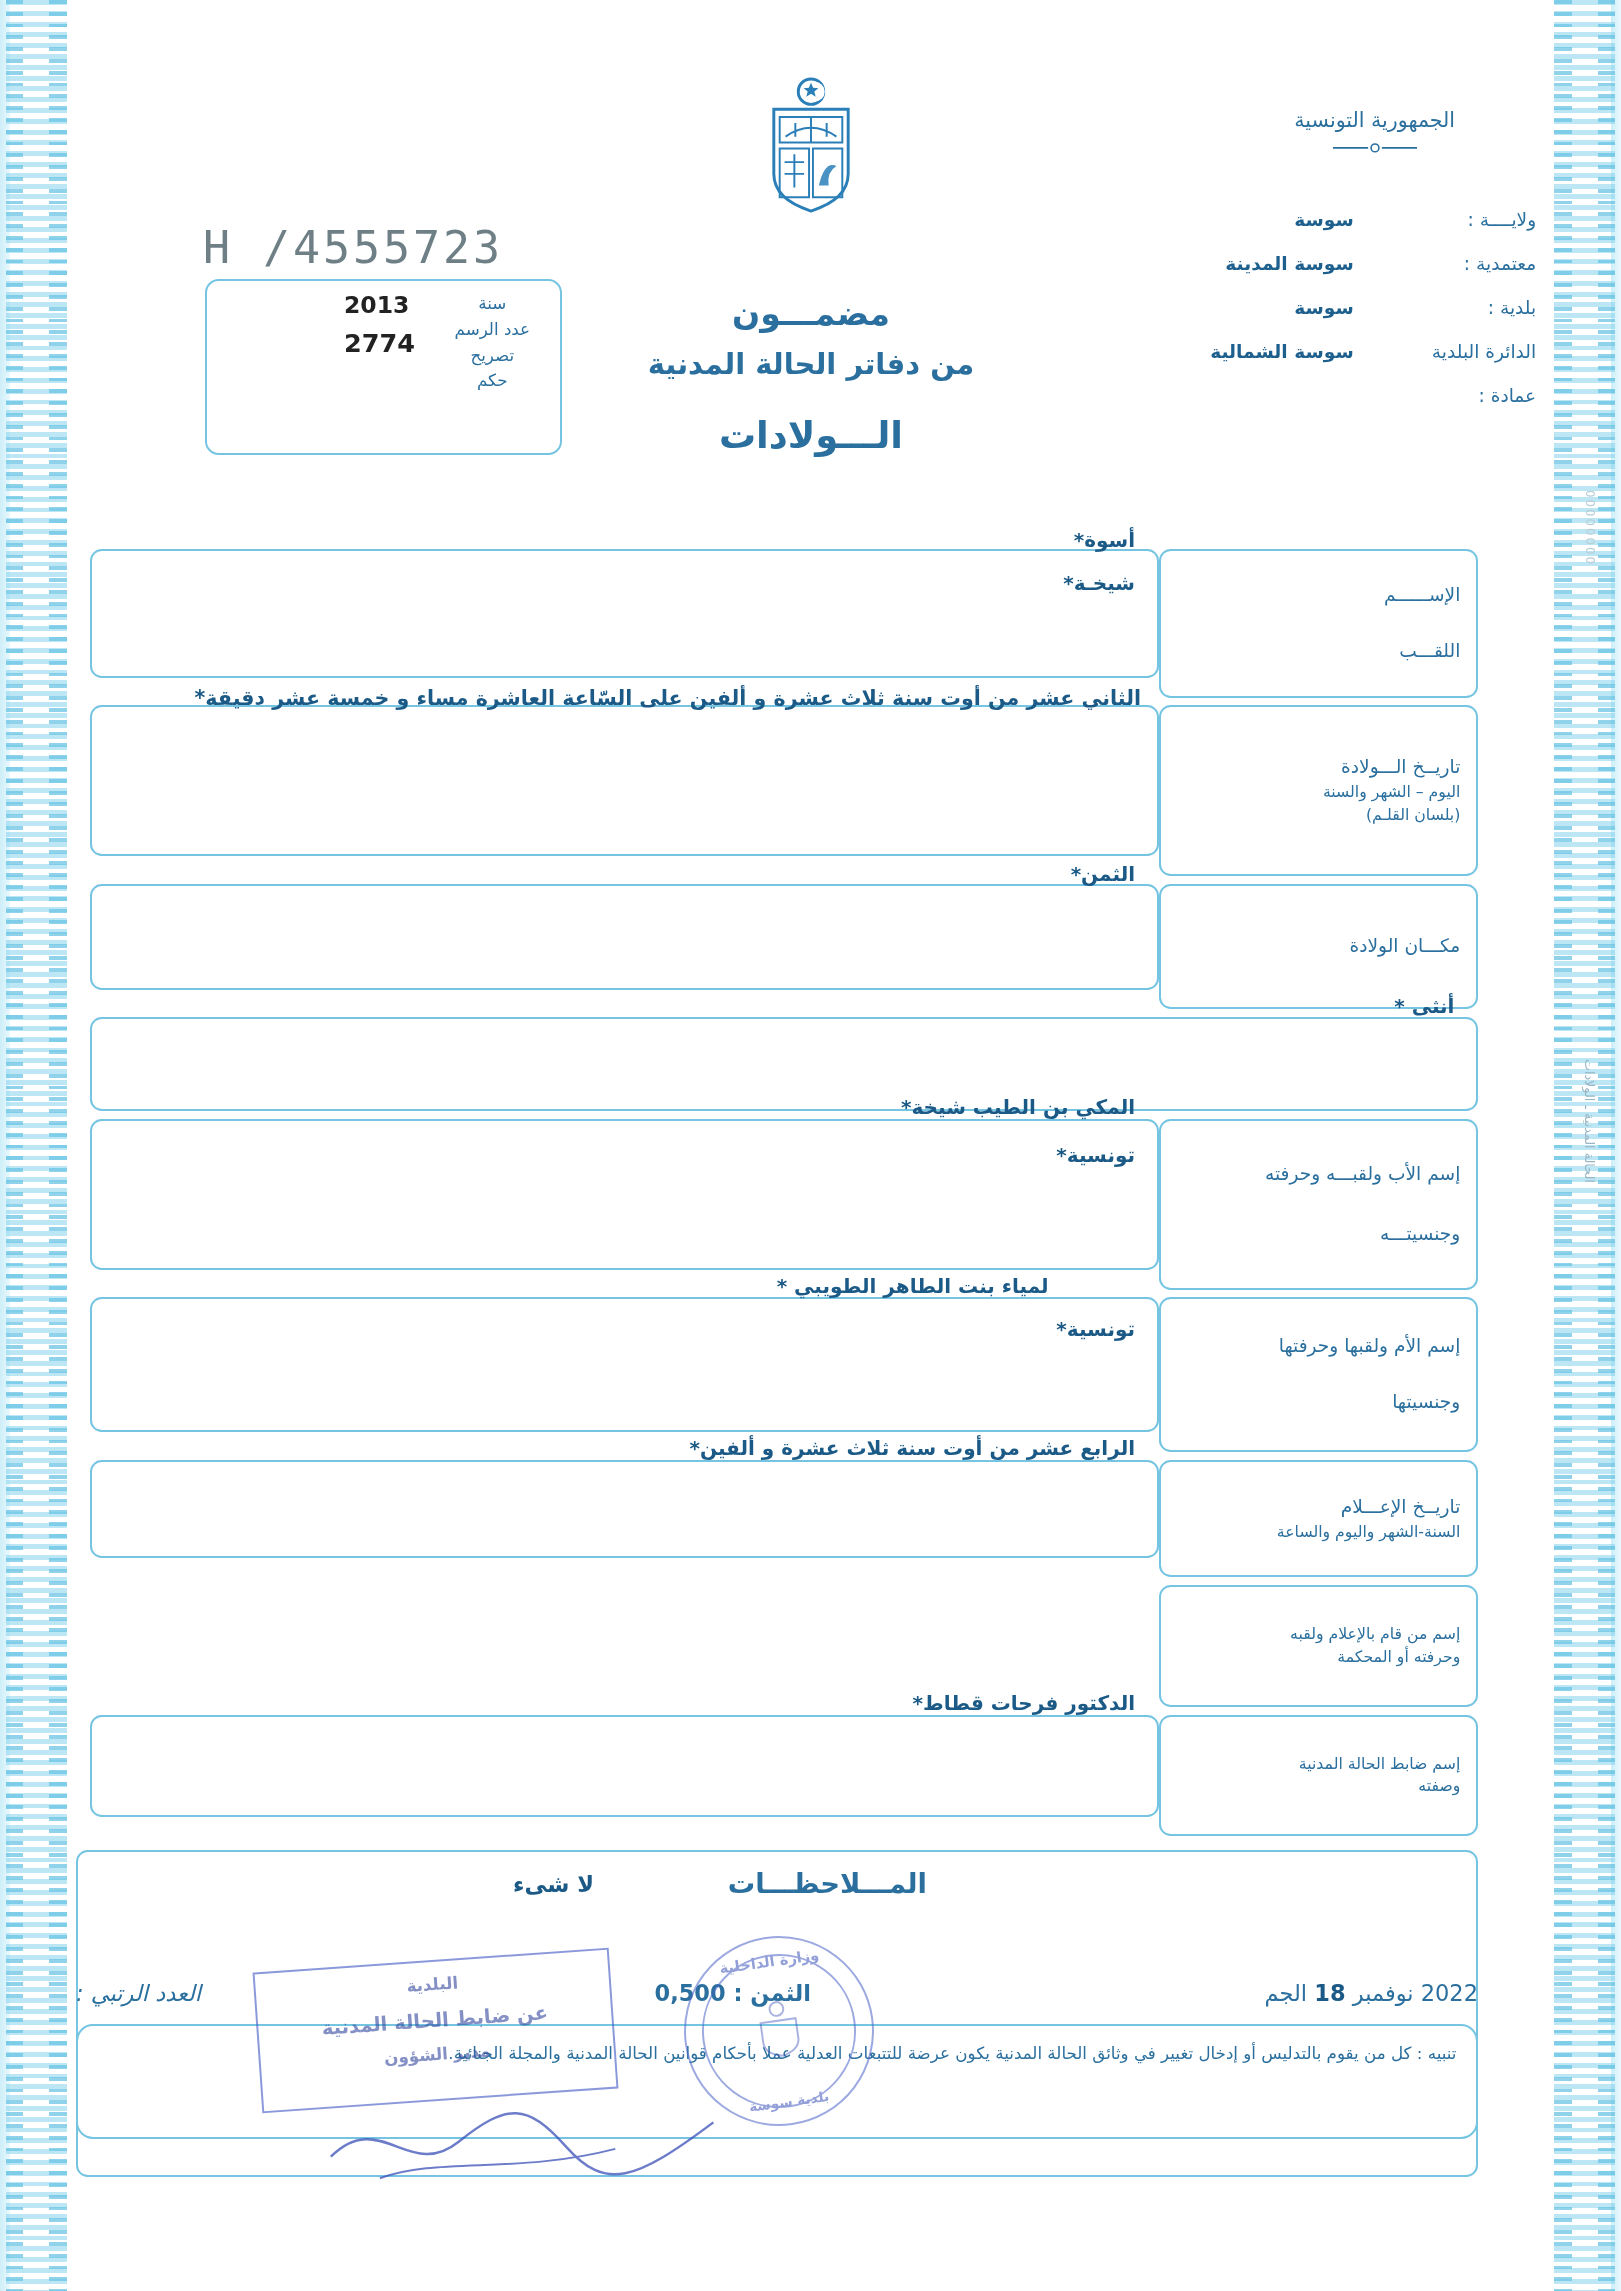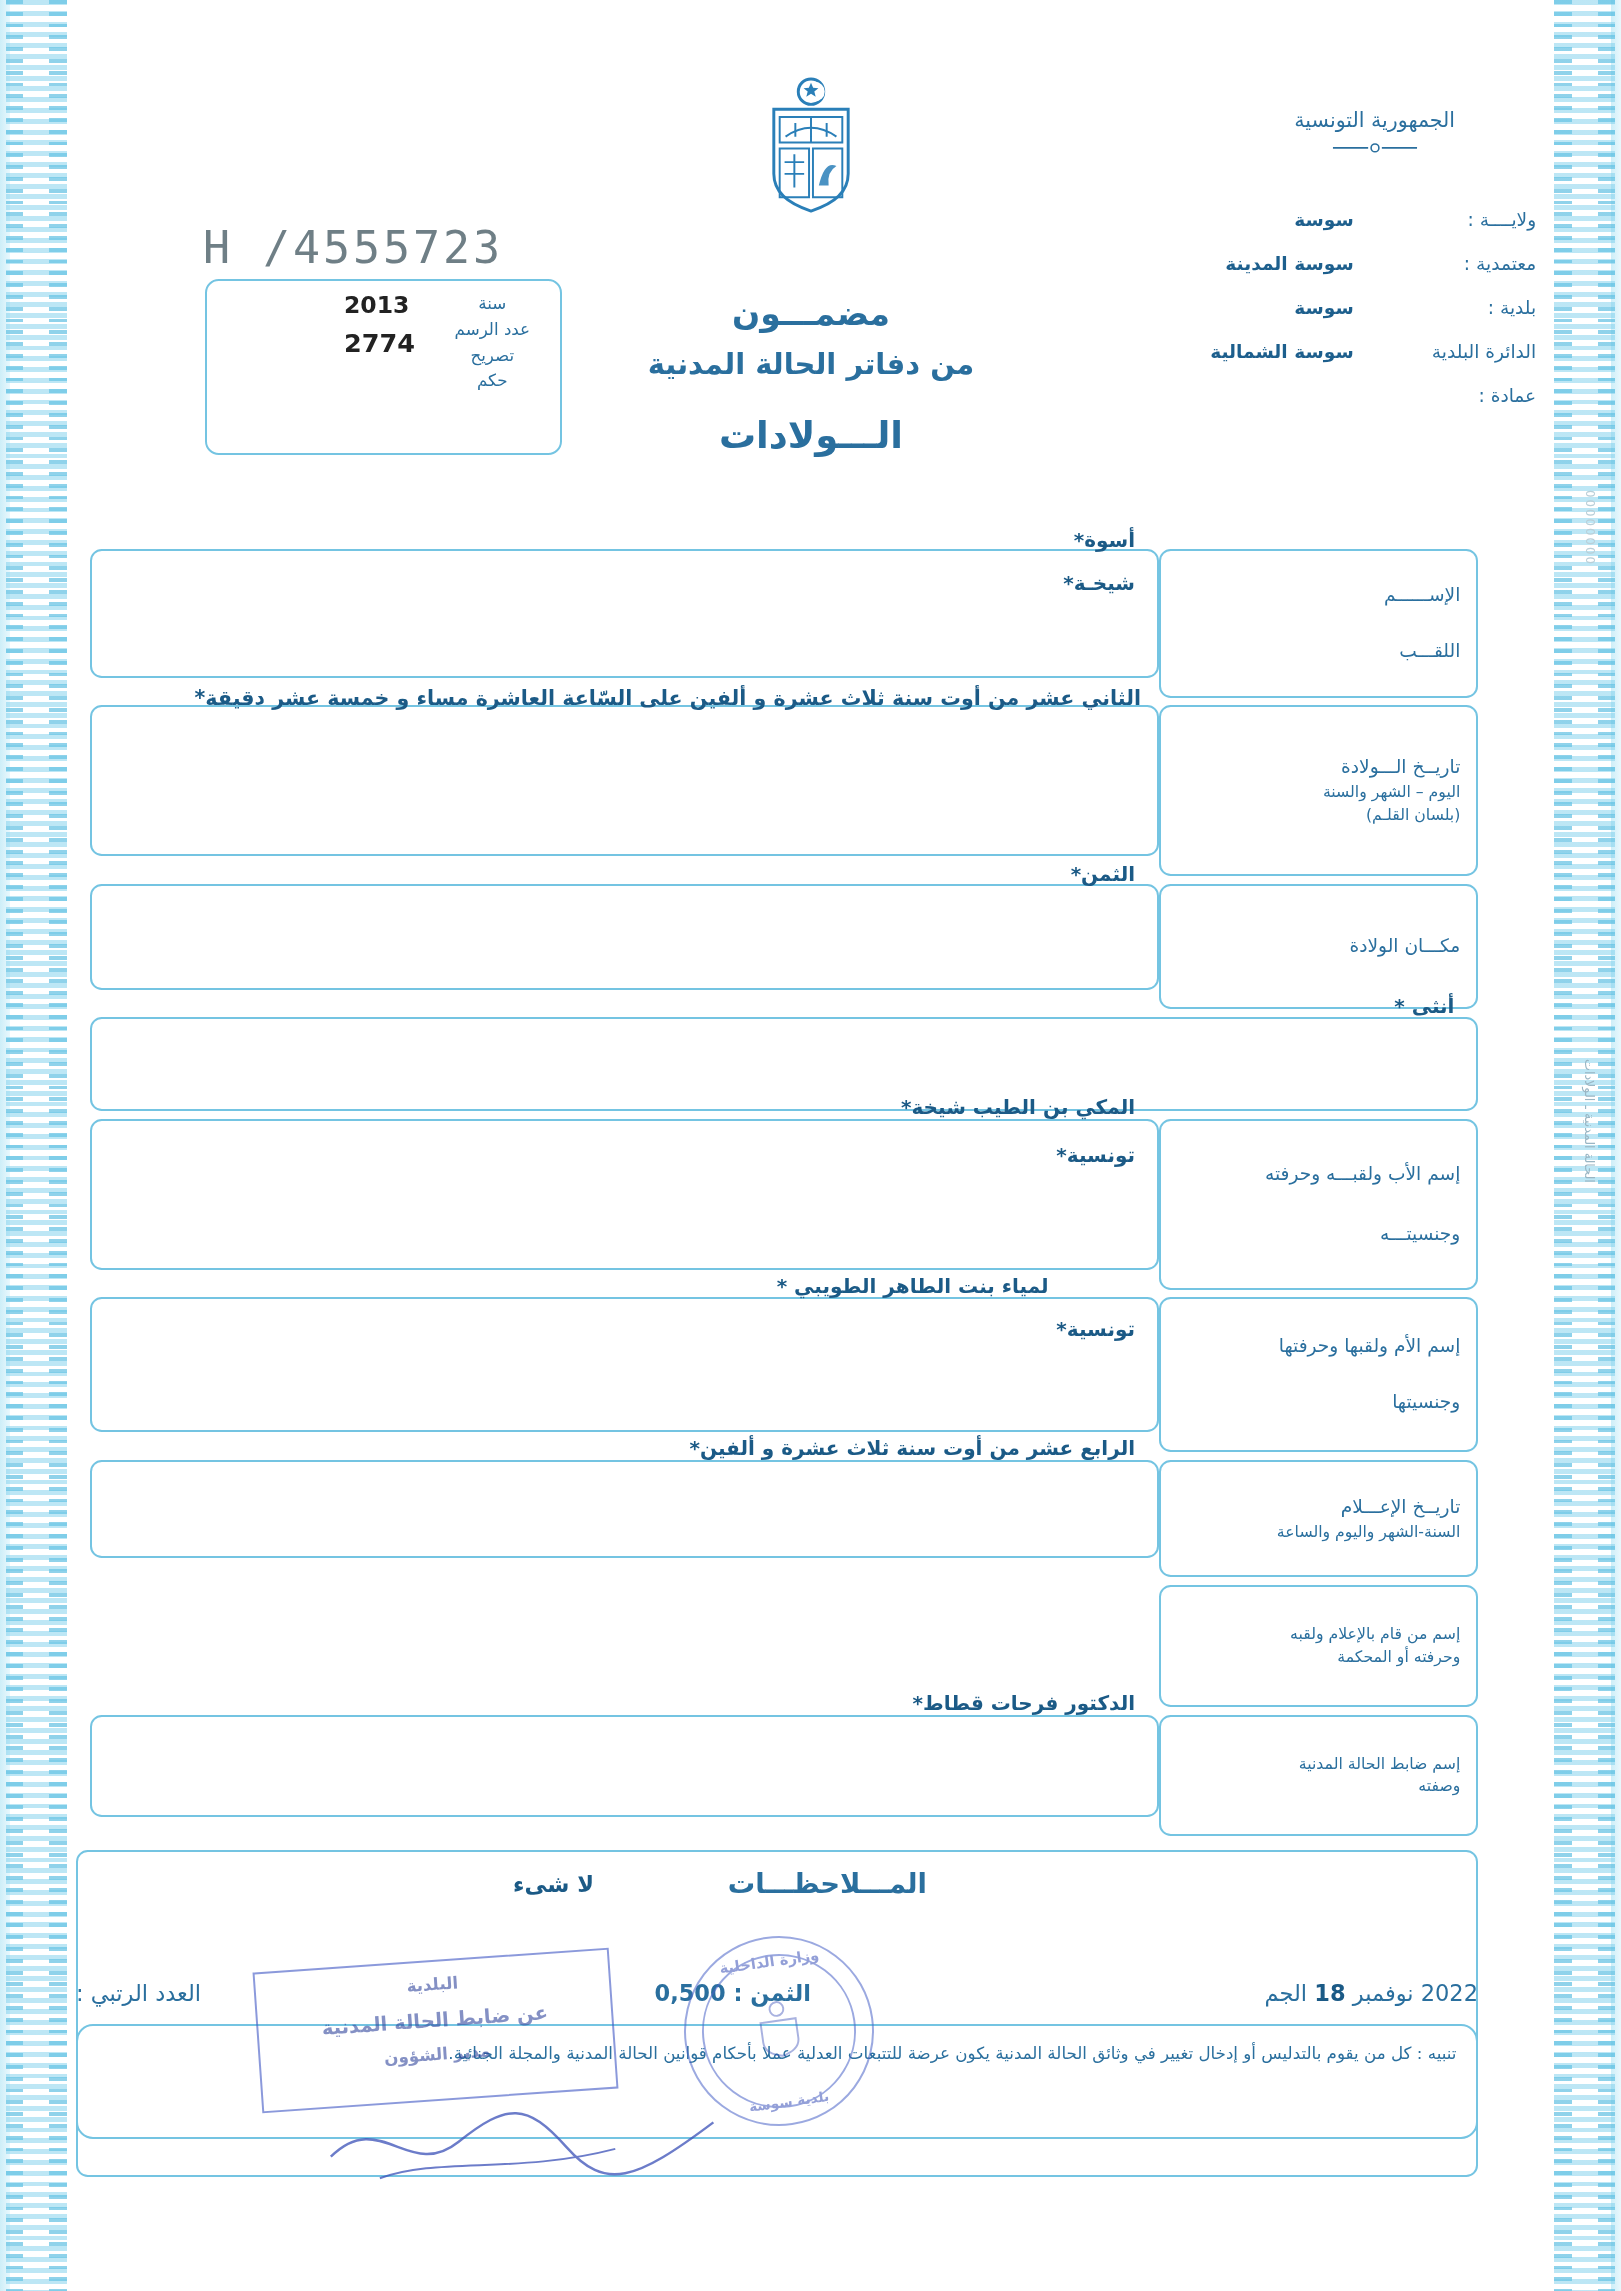--- a/index.html
+++ b/index.html
@@ -120,21 +120,21 @@
   
   .foot{position:absolute;left:0;top:1980px;width:1402px;}
   .foot-line{display:flex;align-items:center;justify-content:space-between;font-size:22.5px;}
   .price{font-weight:bold;}
   .date-line{font-size:22.5px;}
   .date-line b{font-weight:bold;color:#1b5a86;}
   .warn{
     margin-top:17.6px;border:2px solid #74c4e2;border-radius:17px;
     padding:13.7px 19.6px;font-size:16.7px;line-height:1.7;min-height:84px;
   }
-  .rank{position:absolute;right:0;top:-3.9px;font-size:22.5px;}
+  .rank{position:absolute;right:0;top:-3.9px;font-size:22.5px;font-style:italic;}
 
   
   .stamp-round{
     position:absolute;left:608px;top:1936px;width:186px;height:186px;
     border:2.9px solid #4a63c8;border-radius:50%;opacity:.55;
     transform:rotate(-8deg);
   }
   .stamp-round .inner{
     position:absolute;inset:15.7px;border:2px solid #4a63c8;border-radius:50%;
   }

